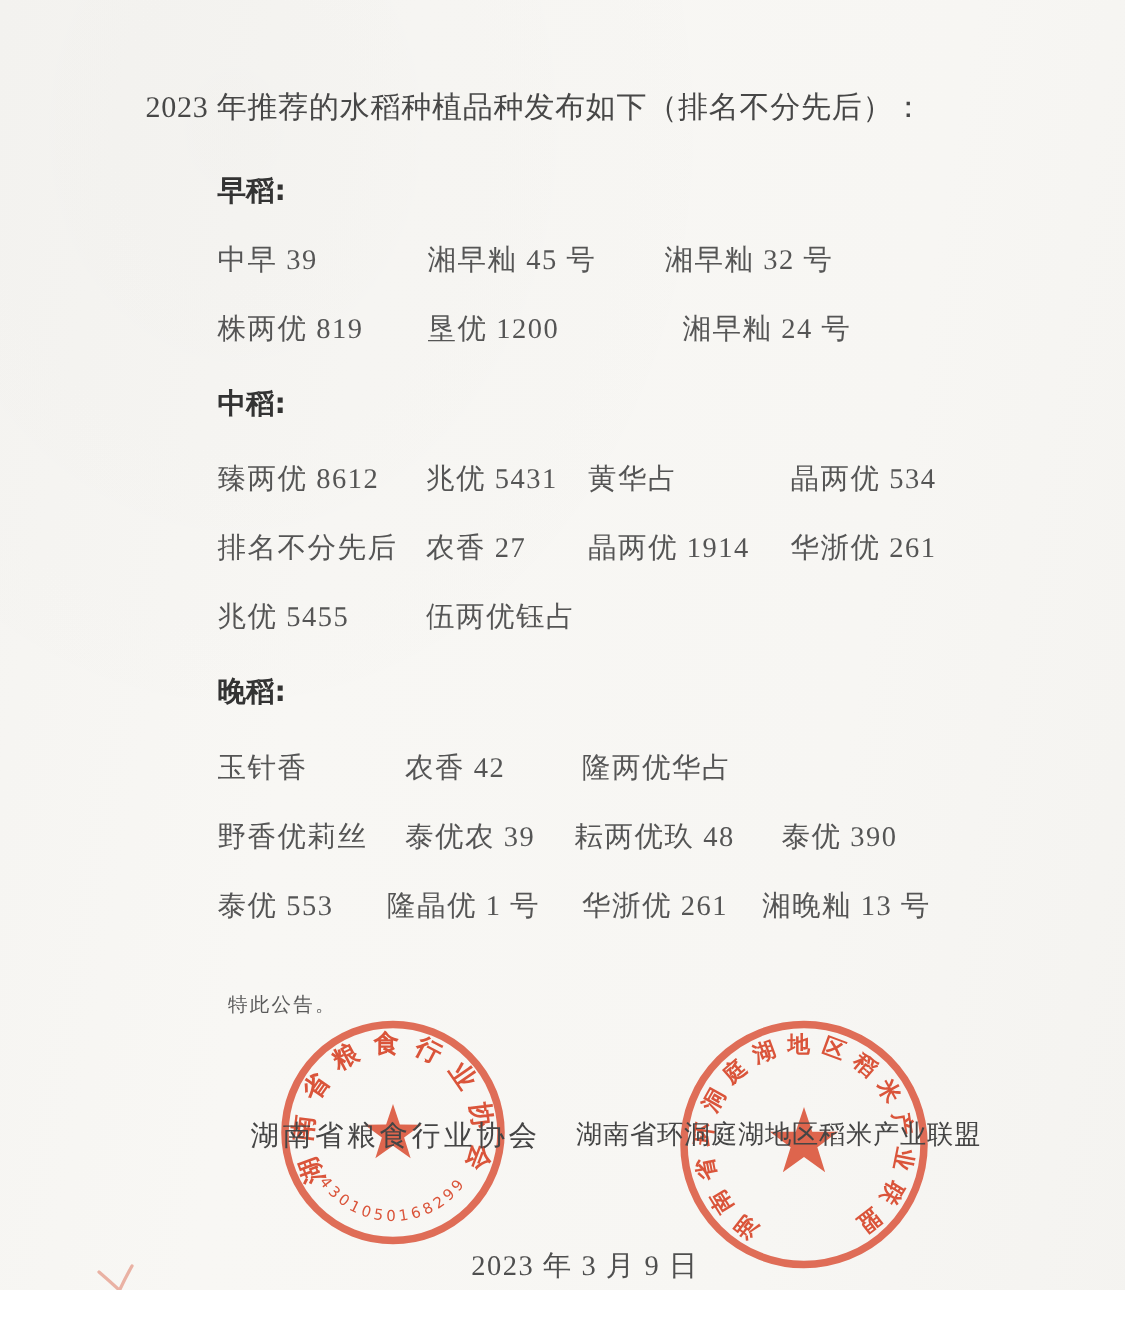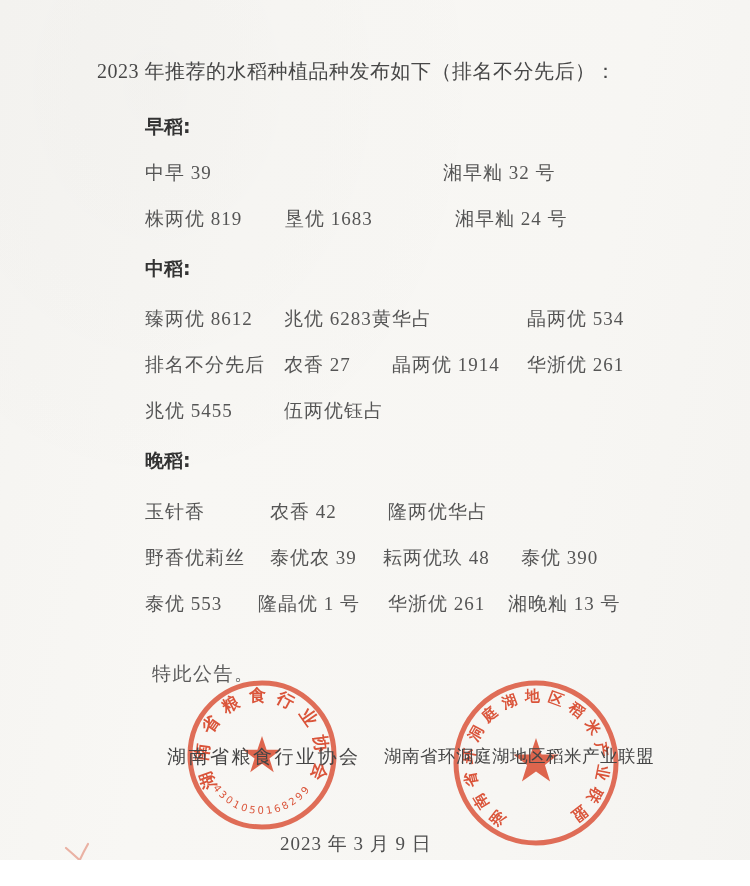--- a/index.html
+++ b/index.html
@@ -25,61 +25,62 @@
     font-weight:bold;font-size:19px;color:#333;
     white-space:nowrap;
   }
   .cell{
     position:absolute;
     font-size:19px;letter-spacing:1px;color:#555;
     white-space:nowrap;
   }
   .closing{
     position:absolute;left:152px;top:661px;
-    font-size:19px;letter-spacing:1.5px;color:#5a5a5a;
+    font-size:13px;letter-spacing:1.5px;color:#5a5a5a;
   }
   .org{
     position:absolute;top:744px;
     font-size:19px;color:#454545;
     white-space:nowrap;z-index:5;
   }
   .org-left{left:167px;letter-spacing:2.5px;}
   .org-right{left:384px;font-size:17.5px;letter-spacing:0.5px;}
   .date{
     position:absolute;left:280px;top:831px;width:220px;
-    text-align:left;font-size:19px;letter-spacing:1px;color:#4f4f4f;
+    text-align:center;font-size:19px;letter-spacing:1px;color:#4f4f4f;
     z-index:5;
   }
   .seal{position:absolute;z-index:3;opacity:0.92;}
   .seal-left{left:162px;top:655px;}
   .seal-right{left:429px;top:656px;}
   .seal text{fill:#d8472b;}
   .seal .arc-cn-l{font-size:17px;letter-spacing:9px;font-family:"DejaVu Sans",sans-serif;font-weight:bold;}
   .seal .arc-cn-r{font-size:15px;letter-spacing:6.9px;font-family:"DejaVu Sans",sans-serif;font-weight:bold;}
   .seal .arc-num{font-size:10px;letter-spacing:2.5px;font-family:"DejaVu Sans",sans-serif;}
   .red-mark{position:absolute;left:58px;top:834px;z-index:2;opacity:0.55;}
 </style>
 </head>
 <body>
 
 <div class="page">
 
   <div class="title">2023 年推荐的水稻种植品种发布如下（排名不分先后）：</div>
 
   <div class="sec-label" style="top:114px">早稻:</div>
   <span class="cell" style="left:145px;top:160px">中早 39</span>
+  <span class="cell" style="left:285px;top:160px">湘早籼 45 号</span>
   <span class="cell" style="left:443px;top:160px">湘早籼 32 号</span>
   <span class="cell" style="left:145px;top:206px">株两优 819</span>
-  <span class="cell" style="left:285px;top:206px">垦优 1683</span>
+  <span class="cell" style="left:285px;top:206px">垦优 1200</span>
   <span class="cell" style="left:455px;top:206px">湘早籼 24 号</span>
 
   <div class="sec-label" style="top:256px">中稻:</div>
   <span class="cell" style="left:145px;top:306px">臻两优 8612</span>
-  <span class="cell" style="left:284px;top:306px">兆优 6283</span>
-  <span class="cell" style="left:372px;top:306px">黄华占</span>
+  <span class="cell" style="left:284px;top:306px">兆优 5431</span>
+  <span class="cell" style="left:392px;top:306px">黄华占</span>
   <span class="cell" style="left:527px;top:306px">晶两优 534</span>
   <span class="cell" style="left:145px;top:352px">排名不分先后</span>
   <span class="cell" style="left:284px;top:352px">农香 27</span>
   <span class="cell" style="left:392px;top:352px">晶两优 1914</span>
   <span class="cell" style="left:527px;top:352px">华浙优 261</span>
   <span class="cell" style="left:145px;top:398px">兆优 5455</span>
   <span class="cell" style="left:284px;top:398px">伍两优钰占</span>
 
   <div class="sec-label" style="top:448px">晚稻:</div>
   <span class="cell" style="left:145px;top:499px">玉针香</span>

